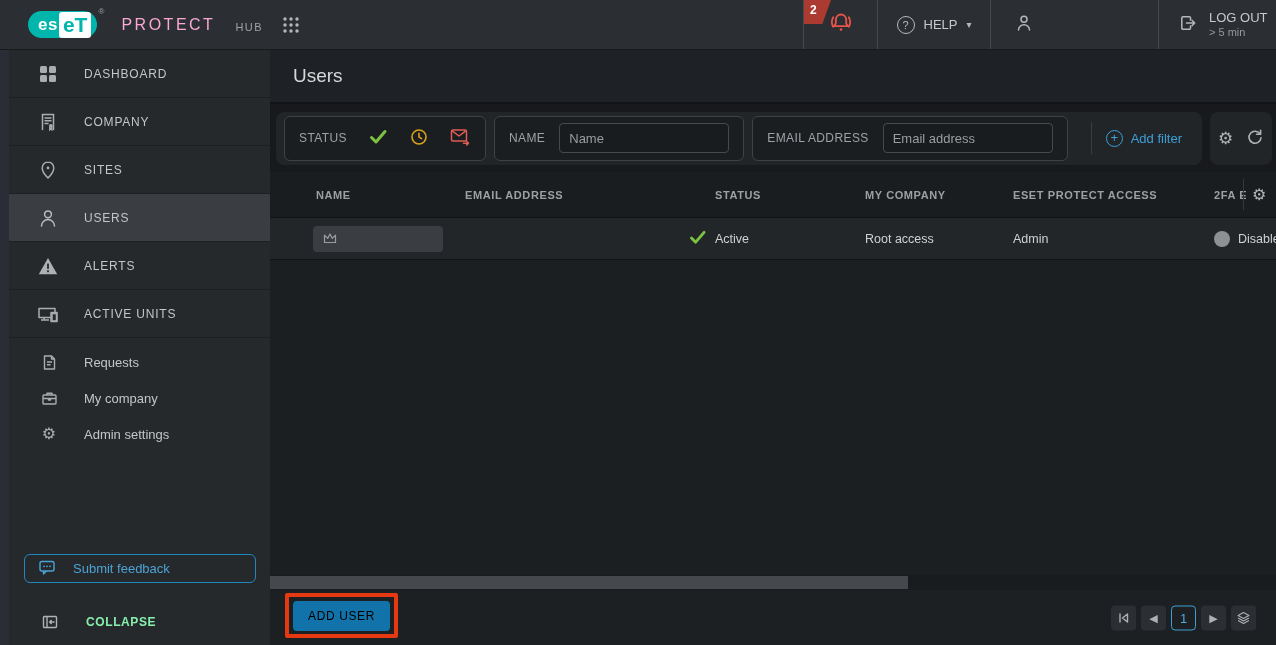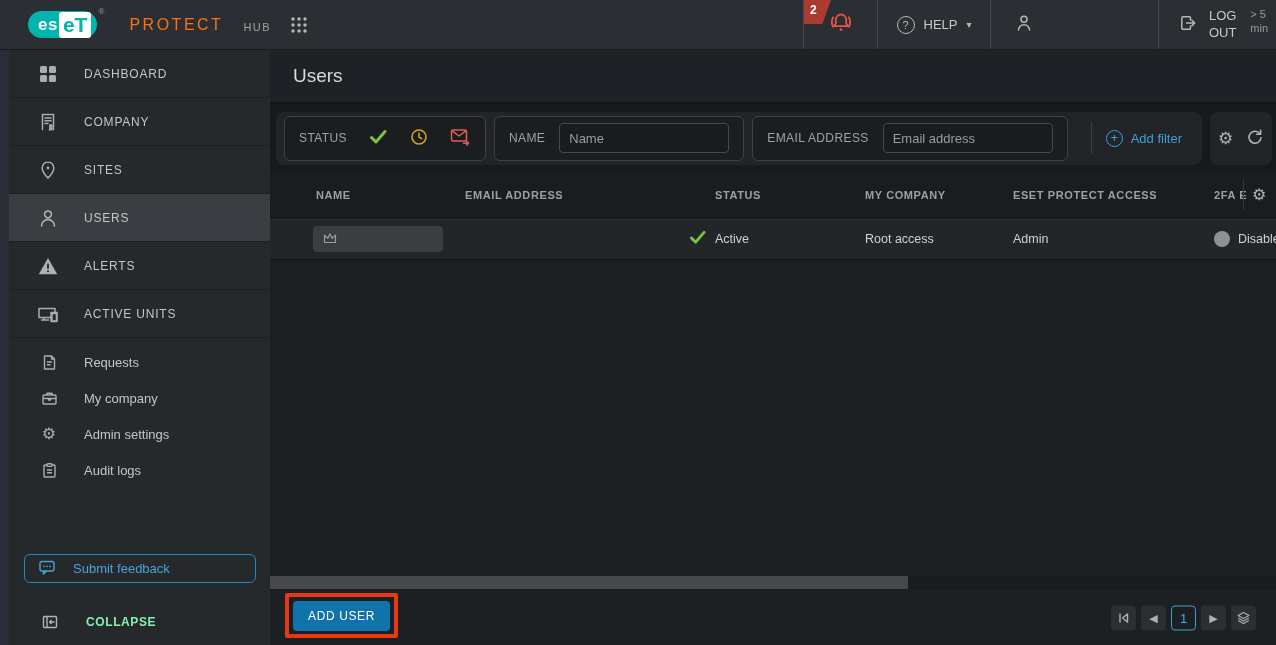--- a/index.html
+++ b/index.html
@@ -6,33 +6,33 @@
   body { background:#000; font-family:"Liberation Sans", sans-serif; }
   .app { position:relative; width:1276px; height:645px; overflow:hidden; background:#1c1f21; color:#c3c6c8; font-size:13px; }
 
   
   .topbar { position:absolute; top:0; left:0; right:0; height:50px; background:#2b2e33; display:flex; align-items:center; border-bottom:1px solid #17191b; }
   .logo-wrap { display:flex; align-items:center; margin-left:28px; gap:12px; }
   .eset-pill { background:#00b5ac; border-radius:14px; height:27px; display:flex; align-items:center; padding:0 6px 0 10px; position:relative; }
   .eset-es { color:#fff; font-weight:bold; font-size:17px; letter-spacing:.5px; }
   .eset-et { background:#fff; color:#00b5ac; font-weight:bold; font-size:21px; border-radius:3px; padding:1px 4px; margin-left:1px; }
   .eset-reg { position:absolute; top:-4px; right:-7px; font-size:8px; color:#9fa2a5; }
-  .brand-product { color:#f97316; font-size:16px; letter-spacing:2.5px; margin-left:20px; }
+  .brand-product { color:#f9a8d4; font-size:16px; letter-spacing:2.5px; margin-left:12px; }
   .brand-hub { color:#9fa2a5; font-size:11px; letter-spacing:1.5px; margin-left:8px; padding-top:4px; }
   .apps-grid { margin-left:18px; display:flex; align-items:center; }
   .tb-right { margin-left:auto; display:flex; height:100%; }
   .tb-sect { height:100%; border-left:1px solid #45484c; display:flex; align-items:center; justify-content:center; position:relative; }
   .sect-bell { width:74px; }
   .sect-help { width:113px; gap:9px; color:#c6c8ca; }
   .sect-person { width:168px; justify-content:flex-start; padding-left:23px; }
   .sect-logout { width:118px; justify-content:flex-start; padding-left:18px; gap:10px; }
   .badge { position:absolute; top:0; left:0; width:27px; height:24px; background:#ab3a31; color:#fff; font-size:12px; font-weight:bold; display:flex; align-items:flex-start; padding:3px 0 0 6px; clip-path:polygon(0 0,100% 0,68% 100%,0 100%); }
   .q-circle { width:18px; height:18px; border:1.5px solid #b5b8bb; border-radius:50%; color:#b5b8bb; font-size:11px; display:flex; align-items:center; justify-content:center; }
   .chev { color:#b5b8bb; font-size:10px; }
-  .logout-txt { display:flex; flex-direction:row; line-height:1.25; }
+  .logout-txt { display:flex; flex-direction:column; line-height:1.25; }
   .logout-main { color:#c7c9cb; font-size:13px; }
   .logout-sub { color:#97999c; font-size:11px; }
 
   
   .sidebar { position:absolute; top:50px; left:0; bottom:0; width:270px; background:#26292c; border-left:9px solid #2a2d36; display:flex; flex-direction:column; }
   .side-item { height:48px; flex:none; display:flex; align-items:center; gap:24px; padding-left:27px; border-bottom:1px solid #1d2023; cursor:pointer; }
   .side-item.active { background:#3a3e42; }
   .side-label { font-size:12px; letter-spacing:.8px; color:#c3c6c8; }
   .icon-slot { width:24px; display:flex; justify-content:center; }
   .side-item-sm { height:36px; flex:none; display:flex; align-items:center; gap:26px; padding-left:31px; cursor:pointer; }
@@ -71,21 +71,21 @@
   .cell { position:absolute; top:0; height:41px; display:flex; align-items:center; gap:8px; font-size:12.5px; color:#cfd1d3; white-space:nowrap; }
   .name-pill { position:absolute; left:43px; top:8px; width:130px; height:26px; background:#3a3e43; border-radius:4px; display:flex; align-items:center; padding-left:9px; }
   .grey-dot { width:16px; height:16px; border-radius:50%; background:#8e9194; flex:none; }
 
   .table-empty { flex:1; background:#1c1f21; }
   .hscroll { height:15px; flex:none; background:#191c1f; position:relative; }
   .hthumb { position:absolute; left:0; top:1px; height:13px; width:638px; background:#45484c; cursor:grab; }
 
   .footer { height:55px; flex:none; background:#1d2023; position:relative; }
   .annotation-box { position:absolute; left:15px; top:3px; width:113px; height:45px; border:4px solid #e63911; border-radius:2px; display:flex; align-items:center; justify-content:center; }
-  .add-user-btn { width:97px; height:30px; background:#1173a9; border:none; border-radius:4px; color:#ffffff; font-size:12px; letter-spacing:.6px; cursor:pointer; font-family:"Liberation Sans", sans-serif; }
+  .add-user-btn { width:97px; height:30px; background:#1173a9; border:none; border-radius:4px; color:#000000; font-size:12px; letter-spacing:.6px; cursor:pointer; font-family:"Liberation Sans", sans-serif; }
   .pagination { position:absolute; right:20px; top:50%; transform:translateY(-50%); display:flex; gap:5px; }
   .pg-btn { width:25px; height:25px; background:#2b2f34; border-radius:4px; display:flex; align-items:center; justify-content:center; color:#aeb1b4; font-size:11px; cursor:pointer; border:none; }
   .pg-current { background:transparent; border:1px solid #3e9fd4; color:#4aa8e0; font-size:13px; cursor:default; }
   .tri { font-size:11px; color:#aeb1b4; line-height:1; }
 </style>
 </head>
 <body>
 
 <div class="app">
 
@@ -241,30 +241,20 @@
             <rect x="2" y="5" width="13" height="9" rx="1"></rect>
             <path d="M6 5 V3.2 h5 V5"></path>
             <path d="M2 8.5 h13 M7.5 8.5 v1.5 h2 V8.5"></path>
           </svg>
         </span>
         <span class="side-label-sm">My company</span>
       </div>
       <div class="side-item-sm">
         <span class="icon-slot-sm gear-glyph" style="font-size:16px;color:#aaadb0;">⚙</span>
         <span class="side-label-sm">Admin settings</span>
-      </div>
-      <div class="side-item-sm">
-        <span class="icon-slot-sm">
-          <svg width="17" height="17" viewBox="0 0 17 17" fill="none" stroke="#aaadb0" stroke-width="1.4" stroke-linejoin="round">
-            <rect x="3" y="3" width="11" height="12" rx="1"></rect>
-            <rect x="6" y="1.8" width="5" height="2.6" rx="0.8" fill="#26292c"></rect>
-            <path d="M6 8 h5 M6 10.8 h5"></path>
-          </svg>
-        </span>
-        <span class="side-label-sm">Audit logs</span>
       </div>
     </div>
 
     <div class="feedback-btn">
       <span>
         <svg width="18" height="17" viewBox="0 0 18 17" fill="none" stroke="#4aa3d4" stroke-width="1.4" stroke-linejoin="round">
           <rect x="2" y="2.5" width="14" height="9.5" rx="2"></rect>
           <path d="M5.5 12 v3 l3-3"></path>
           <g fill="#4aa3d4" stroke="none">
               <circle cx="6" cy="7.3" r="0.9"></circle>

